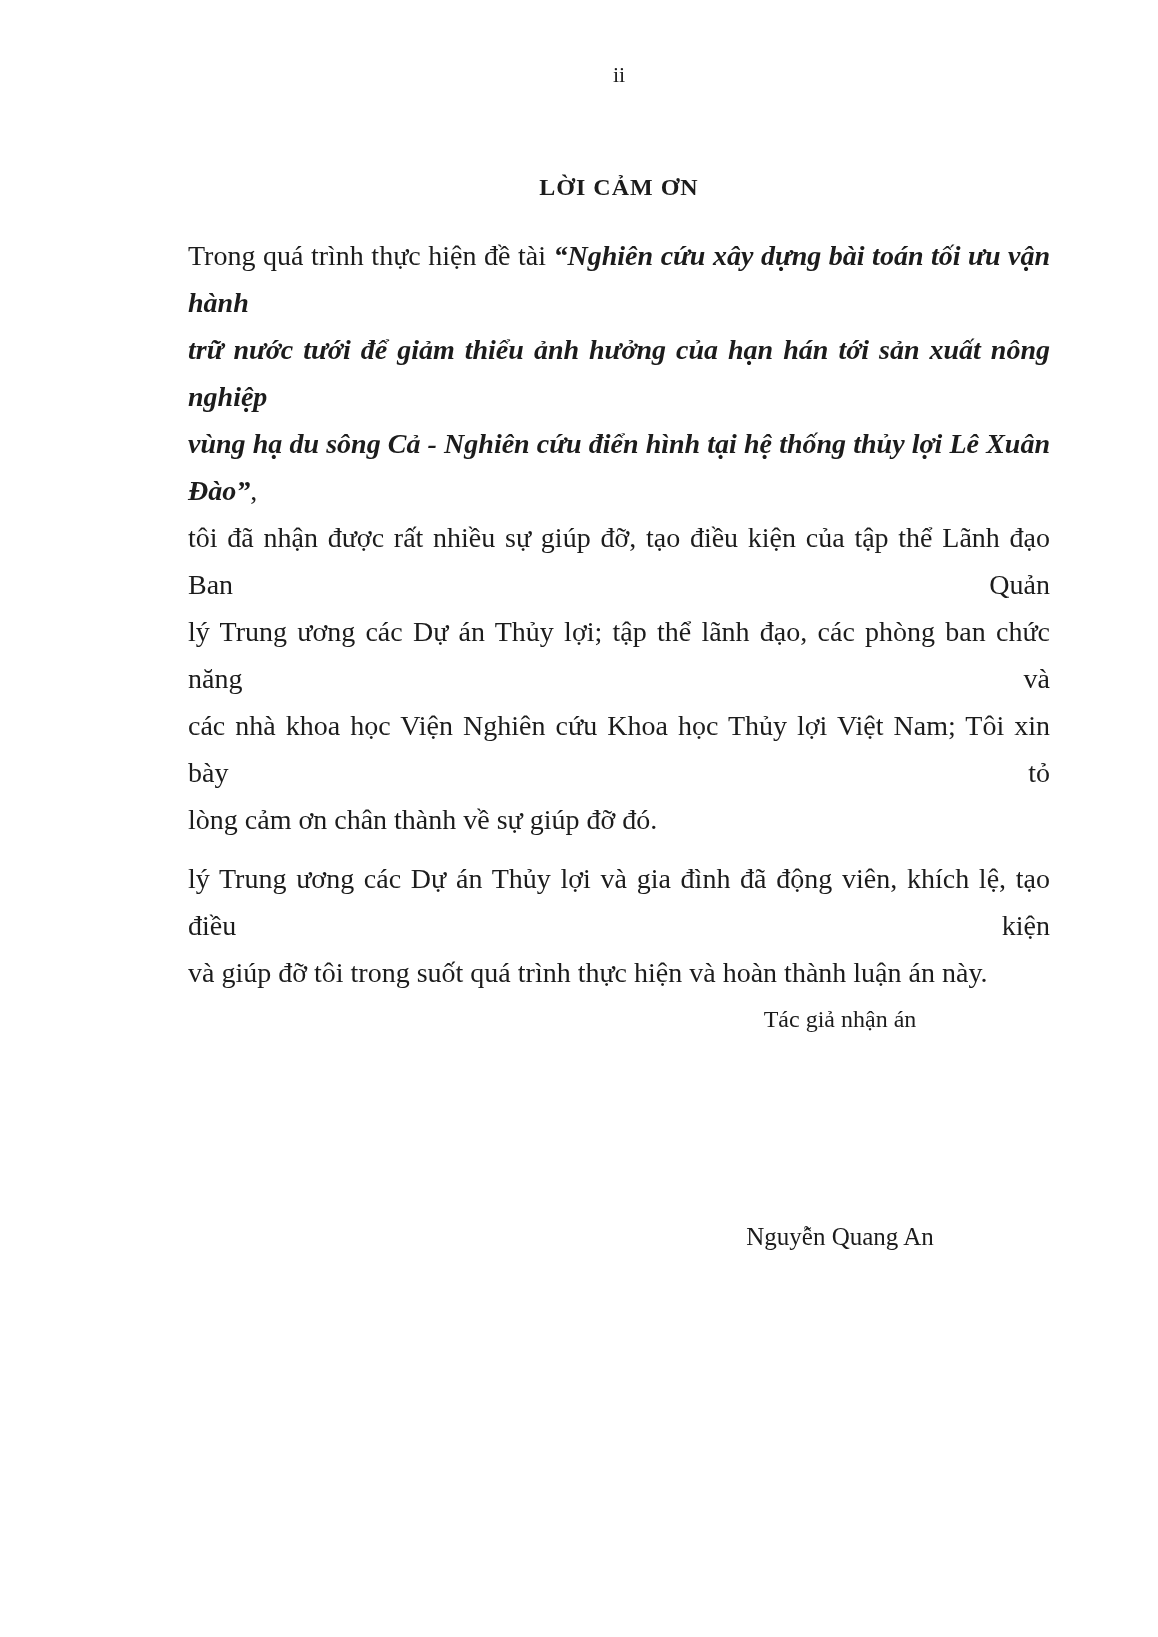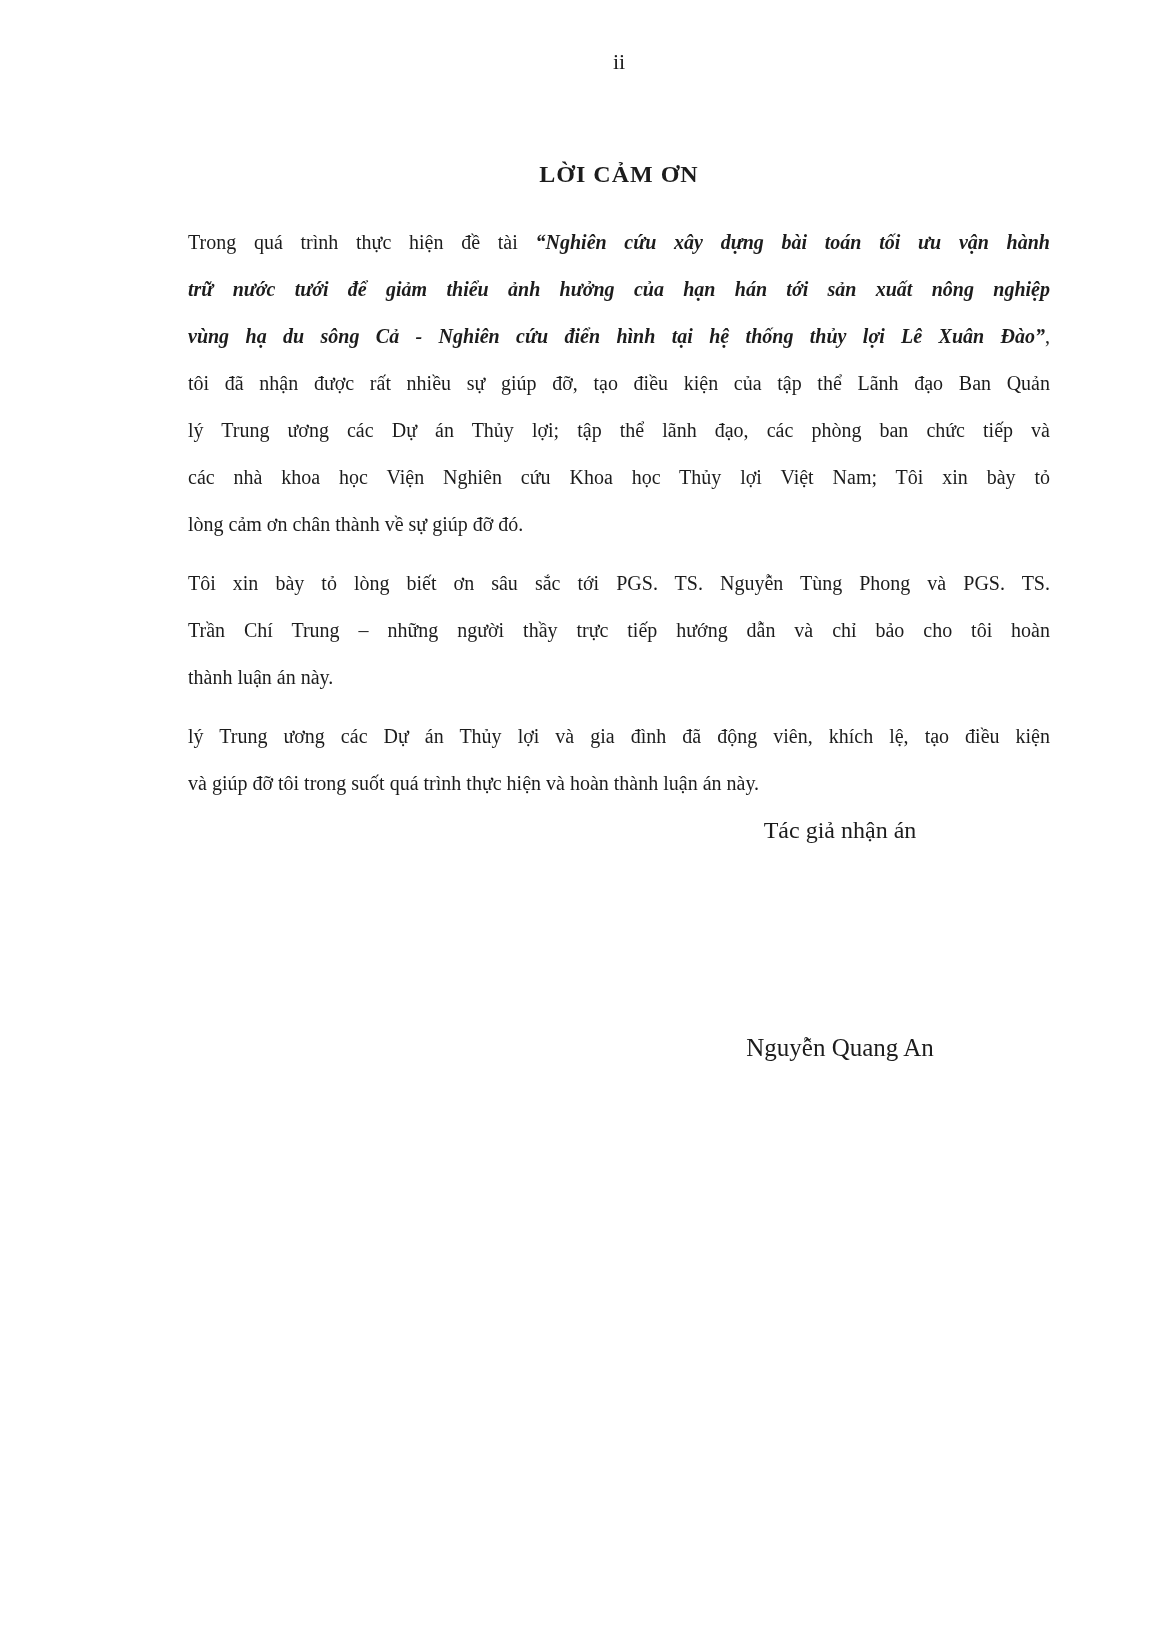--- a/index.html
+++ b/index.html
@@ -9,39 +9,39 @@
   }
   .page {
     position: relative;
     width: 1158px;
     height: 1637px;
     margin: 0 auto;
     background: #ffffff;
     color: #1c1c1c;
     font-family: "Liberation Serif", "DejaVu Serif", serif;
     box-sizing: border-box;
-    padding: 49px 108px 0 188px;
+    padding: 62px 108px 0 188px;
     overflow: hidden;
   }
   .page-number {
     text-align: center;
     font-size: 22px;
     line-height: 26px;
   }
   .doc-title {
     margin-top: 80px;
     text-align: center;
     font-weight: bold;
     font-size: 24px;
     line-height: 38px;
     letter-spacing: 1px;
   }
   .body-text {
     margin-top: 26px;
-    font-size: 20px;
+    font-size: 28px;
   }
   .para { margin: 0; }
   .para + .para { margin-top: 12px; }
   .line {
     line-height: 47px;
     text-align: justify;
     text-align-last: justify;
   }
   .line.last {
     text-align-last: left;
@@ -76,30 +76,25 @@
 
   <h1 class="doc-title">LỜI CẢM ƠN</h1>
 
   <div class="body-text">
 
     <div class="para">
       <div class="line"><span class="seg">Trong quá trình thực hiện đề tài </span><span class="seg bi">“Nghiên cứu xây dựng bài toán tối ưu vận hành</span></div>
       <div class="line"><span class="seg bi">trữ nước tưới để giảm thiểu ảnh hưởng của hạn hán tới sản xuất nông nghiệp</span></div>
       <div class="line"><span class="seg bi">vùng hạ du sông Cả - Nghiên cứu điển hình tại hệ thống thủy lợi Lê Xuân Đào”</span><span class="seg">,</span></div>
       <div class="line"><span class="seg">tôi đã nhận được rất nhiều sự giúp đỡ, tạo điều kiện của tập thể Lãnh đạo Ban Quản</span></div>
-      <div class="line"><span class="seg">lý Trung ương các Dự án Thủy lợi; tập thể lãnh đạo, các phòng ban chức tiếp và</span></div>
+      <div class="line"><span class="seg">lý Trung ương các Dự án Thủy lợi; tập thể lãnh đạo, các phòng ban chức năng và</span></div>
       <div class="line"><span class="seg">các nhà khoa học Viện Nghiên cứu Khoa học Thủy lợi Việt Nam; Tôi xin bày tỏ</span></div>
       <div class="line last"><span class="seg">lòng cảm ơn chân thành về sự giúp đỡ đó.</span></div>
     </div>
 
-    <div class="para">
-      <div class="line"><span class="seg">Tôi xin bày tỏ lòng biết ơn sâu sắc tới PGS. TS. Nguyễn Tùng Phong và PGS. TS.</span></div>
-      <div class="line"><span class="seg">Trần Chí Trung – những người thầy trực tiếp hướng dẫn và chỉ bảo cho tôi hoàn</span></div>
-      <div class="line last"><span class="seg">thành luận án này.</span></div>
-    </div>
 
     <div class="para">
       <div class="line"><span class="seg">lý Trung ương các Dự án Thủy lợi và gia đình đã động viên, khích lệ, tạo điều kiện</span></div>
       <div class="line last"><span class="seg">và giúp đỡ tôi trong suốt quá trình thực hiện và hoàn thành luận án này.</span></div>
     </div>
 
   </div>
 
   <div class="signature">
     <div class="sig-role">Tác giả nhận án</div>

